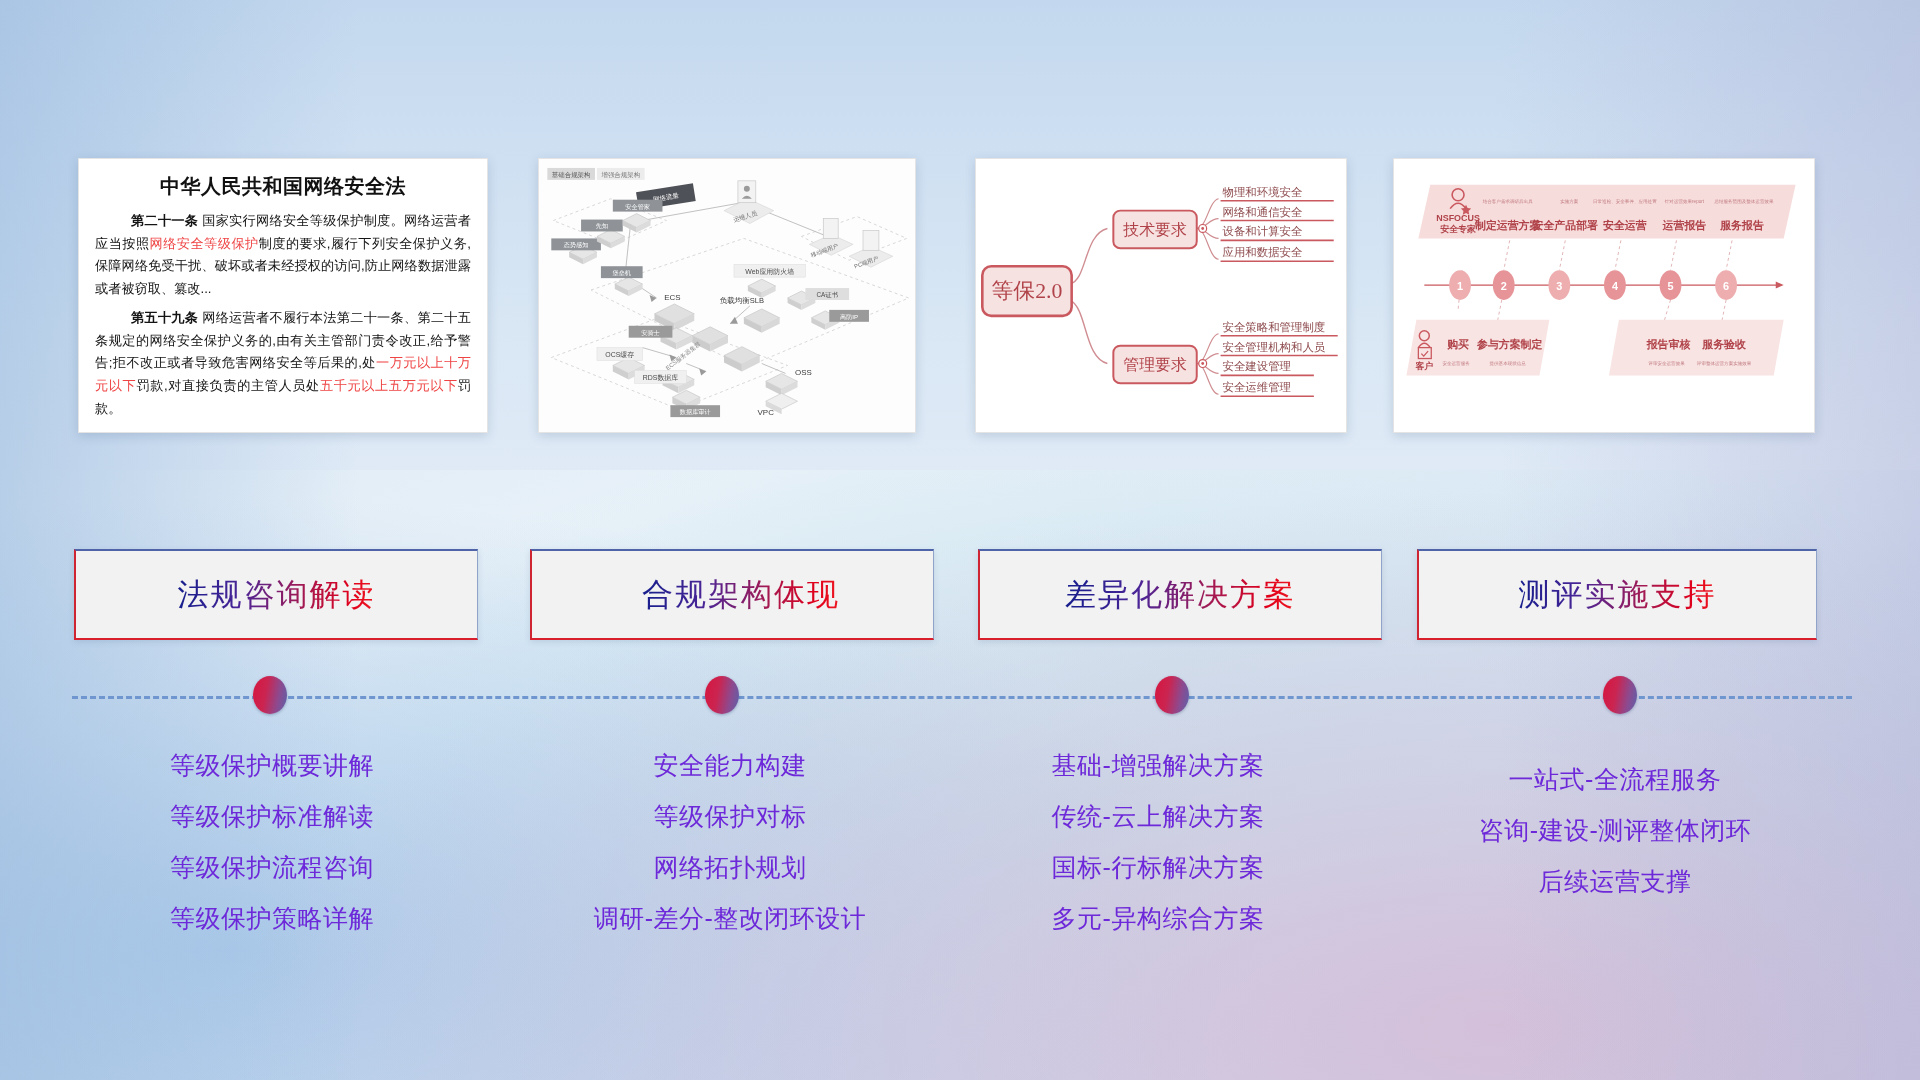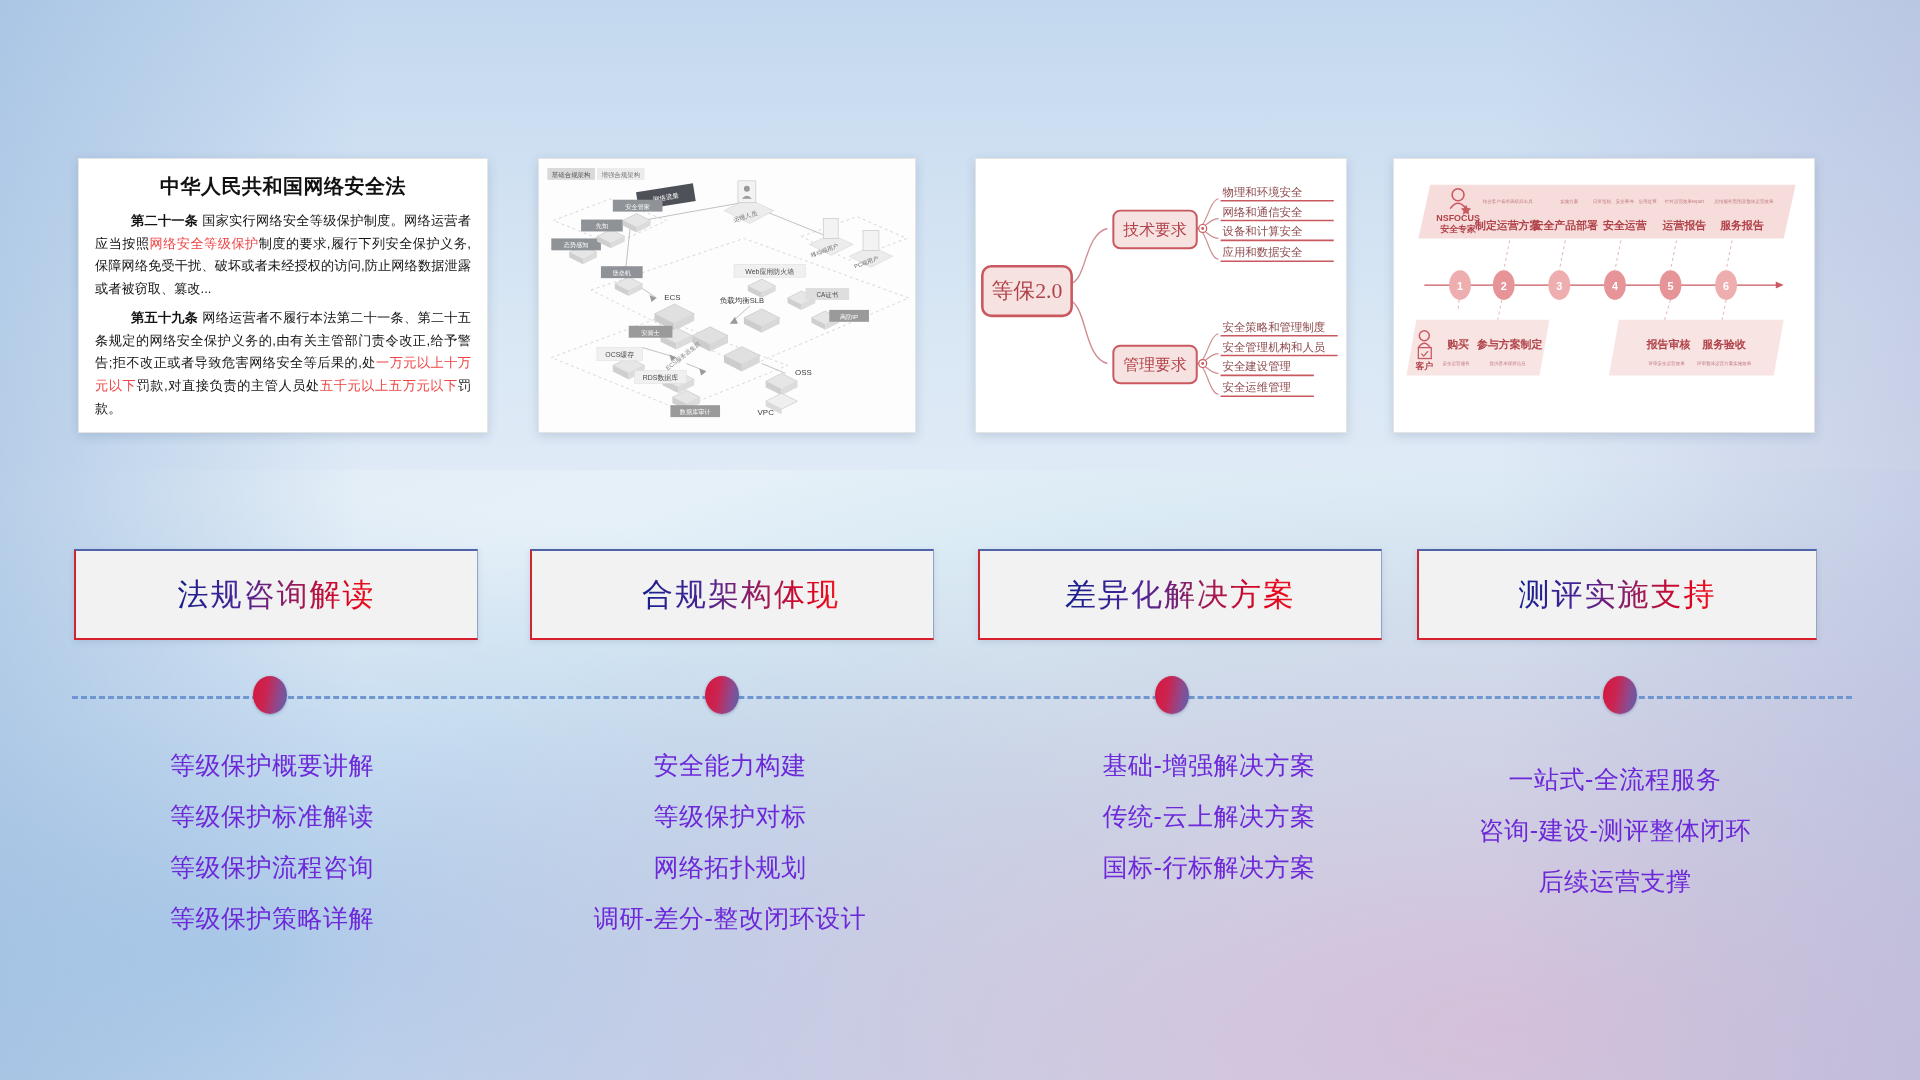--- a/index.html
+++ b/index.html
@@ -450,24 +450,25 @@
     <div class="list-item">等级保护策略详解</div>
   </div>
 
   <div class="list-col" style="left:528px; width:404px;">
     <div class="list-item">安全能力构建</div>
     <div class="list-item">等级保护对标</div>
     <div class="list-item">网络拓扑规划</div>
     <div class="list-item">调研-差分-整改闭环设计</div>
   </div>
 
-  <div class="list-col" style="left:1007px; width:404px;">
+  <div class="list-col" style="left:956px; width:404px;">
     <div class="list-item">基础-增强解决方案</div>
     <div class="list-item">传统-云上解决方案</div>
     <div class="list-item">国标-行标解决方案</div>
+    <div class="list-item">多元-异构综合方案</div>
   </div>
 
   <div class="list-col" style="left:1410px; width:410px; padding-top:14px;">
     <div class="list-item">一站式-全流程服务</div>
     <div class="list-item">咨询-建设-测评整体闭环</div>
     <div class="list-item">后续运营支撑</div>
   </div>
 
 </div>
 

